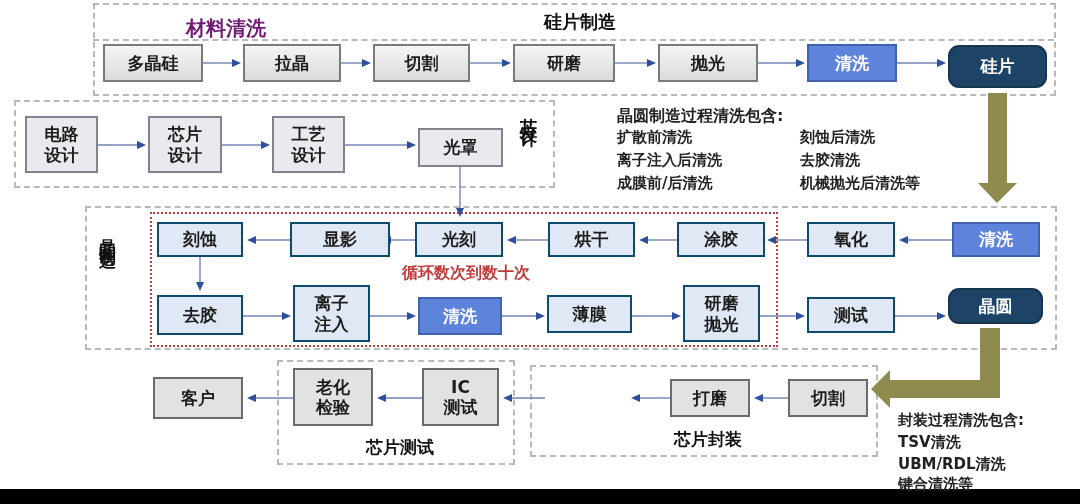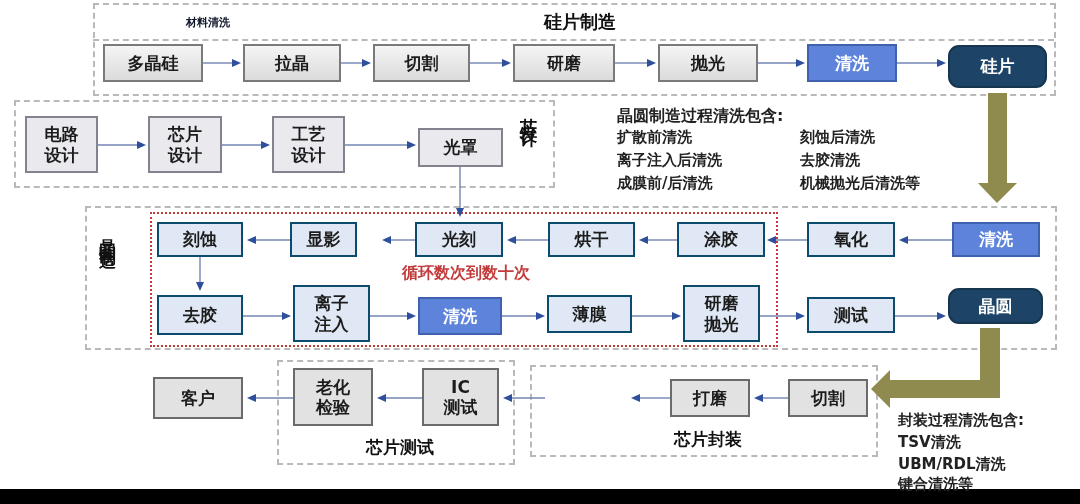--- a/index.html
+++ b/index.html
@@ -31,21 +31,21 @@
 
   <div class="sec" style="left:93px;top:3px;width:963px;height:93px;"></div>
   <div class="divider" style="left:93px;top:39px;width:961px;"></div>
   <div class="sec" style="left:14px;top:100px;width:541px;height:88px;"></div>
   <div class="sec" style="left:85px;top:206px;width:972px;height:144px;"></div>
   <div class="sec-red" style="left: 150px; top: 212px; width: 628px; height: 135px; border-color: rgb(194, 59, 59);"></div>
   <div class="sec" style="left:277px;top:360px;width:238px;height:105px;"></div>
   <div class="sec" style="left:530px;top:365px;width:348px;height:92px;"></div>
 
   <div class="sec-title" style="left:455px;top:10px;width:250px;text-align:center;">硅片制造</div>
-  <div class="sec-title" style="left: 186px; top: 15px; font-size: 11px; color: #0f172a;">材料清洗</div>
+  <div class="sec-title" style="left: 186px; top: 15px; font-size: 20px; color: #701a75;">材料清洗</div>
   <div class="sec-title v-title" style="left:518px;top:104px;height:80px;font-size:17px;">芯片设计</div>
   <div class="sec-title v-title" style="left:97px;top:226px;height:100px;font-size:17px;">晶圆制造</div>
   <div class="sec-title" style="left: 402px; top: 263px; font-size: 16px; color: rgb(194, 59, 59);">循环数次到数十次</div>
   <div class="sec-title" style="left:340px;top:436px;width:120px;text-align:center;font-size:17px;">芯片测试</div>
   <div class="sec-title" style="left:648px;top:428px;width:120px;text-align:center;font-size:17px;">芯片封装</div>
 
   <div class="box grey" style="left:103px;top:44px;width:100px;height:38px;">多晶硅</div>
   <div class="box grey" style="left:243px;top:44px;width:98px;height:38px;">拉晶</div>
   <div class="box grey" style="left:373px;top:44px;width:97px;height:38px;">切割</div>
   <div class="box grey" style="left:513px;top:44px;width:102px;height:38px;">研磨</div>
@@ -55,21 +55,21 @@
 
   <div class="box designbox" style="left:25px;top:116px;width:73px;height:57px;">电路
 设计</div>
   <div class="box designbox" style="left:148px;top:116px;width:74px;height:57px;">芯片
 设计</div>
   <div class="box designbox" style="left:272px;top:116px;width:73px;height:57px;">工艺
 设计</div>
   <div class="box designbox" style="left:418px;top:128px;width:85px;height:39px;">光罩</div>
 
   <div class="box fabbox" style="left:157px;top:222px;width:86px;height:35px;">刻蚀</div>
-  <div class="box fabbox" style="left:290px;top:222px;width:67px;height:35px;text-align:center;">显影</div>
+  <div class="box fabbox" style="left:290px;top:222px;width:100px;height:35px;text-align:center;">显影</div>
   <div class="box fabbox" style="left:415px;top:222px;width:88px;height:35px;">光刻</div>
   <div class="box fabbox" style="left:548px;top:222px;width:87px;height:35px;">烘干</div>
   <div class="box fabbox" style="left:677px;top:222px;width:88px;height:35px;">涂胶</div>
   <div class="box fabbox" style="left:807px;top:222px;width:88px;height:35px;">氧化</div>
   <div class="box blue" style="left: 952px; top: 222px; width: 88px; height: 35px; background: rgb(94, 131, 218);">清洗</div>
 
   <div class="box fabbox" style="left:157px;top:295px;width:86px;height:40px;">去胶</div>
   <div class="box fabbox" style="left:293px;top:285px;width:77px;height:57px;">离子
 注入</div>
   <div class="box blue" style="left: 418px; top: 297px; width: 84px; height: 38px; background: rgb(94, 131, 218);">清洗</div>

